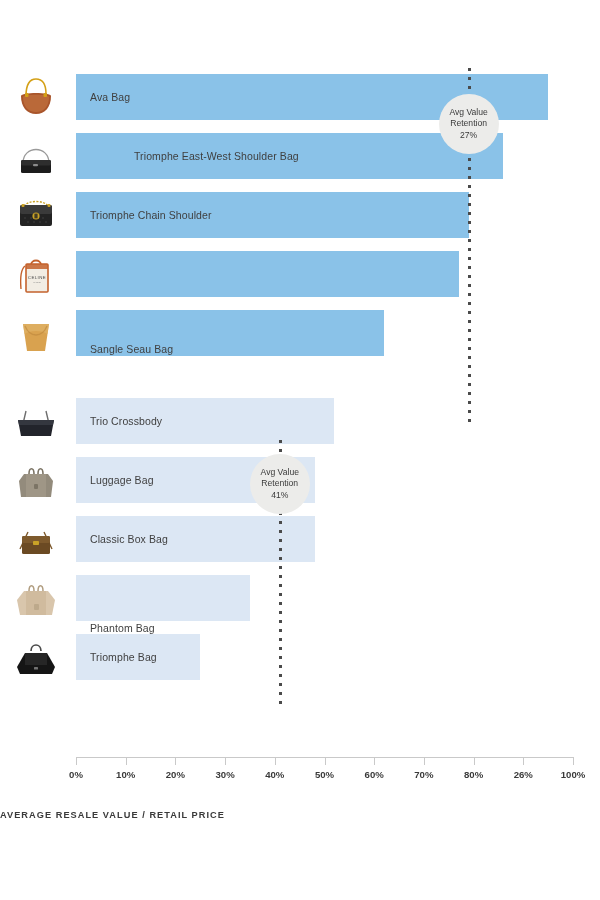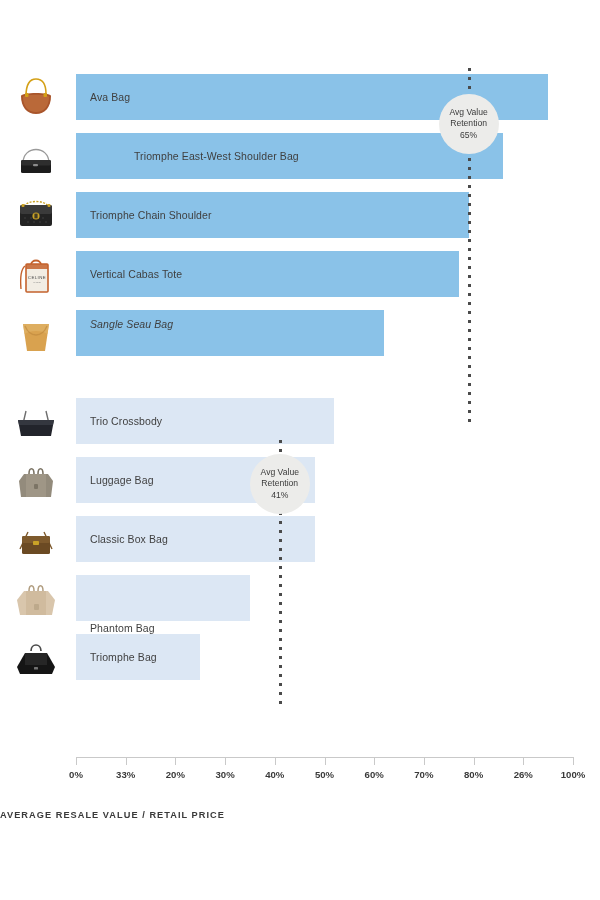--- a/index.html
+++ b/index.html
@@ -184,30 +184,29 @@
         <svg viewBox="0 0 48 46" width="48" height="46">
         <path d="M19 14 C19 8 29 8 29 14" fill="none" stroke="#C4622D" stroke-width="1.8"></path>
         <rect x="14" y="13" width="22" height="28" rx="1" fill="#F2EDE4" stroke="#C4622D" stroke-width="1.6"></rect>
         <path d="M14 13 h22 v5 h-22 z" fill="#C4622D" opacity=".85"></path>
         <path d="M13 15 C9 18 8 26 9 38" fill="none" stroke="#C4622D" stroke-width="1.4"></path>
         <text x="25" y="28" font-family="Liberation Sans, sans-serif" font-size="4.4" fill="#4a4a4a" text-anchor="middle" letter-spacing="0.4">CELINE</text>
         <text x="25" y="32" font-family="Liberation Sans, sans-serif" font-size="2.4" fill="#7a7a7a" text-anchor="middle">PARIS</text>
       </svg>
       </div>
       <div class="bar group-high" style="top: 251px; width: 382.69px;"></div>
-      <div class="bar-label" style="top: 251px;">Vertical Cabas Tote</div>
       <div class="bag-icon" style="top: 310px;">
         <svg viewBox="0 0 48 46" width="48" height="46">
         <path d="M11 14 L37 14 L33 41 L15 41 Z" fill="#D9A24F"></path>
         <path d="M11 14 L37 14 L35.5 24 C30 20 18 20 12.5 24 Z" fill="#E0B368" opacity=".7"></path>
         <path d="M13 16 C18 28 30 28 35 16" fill="none" stroke="#C08A3E" stroke-width="1.3" opacity=".7"></path>
       </svg>
       </div>
       <div class="bar group-high" style="top: 310px; width: 308.14px;"></div>
-      <div class="bar-label" style="top: 301px; font-style: italic;">Sangle Seau Bag</div>
+      <div class="bar-label" style="top: 326px;">Sangle Seau Bag</div>
       <div class="bag-icon" style="top: 398px;">
         <svg viewBox="0 0 48 46" width="48" height="46">
         <path d="M10 30 L14 13 M38 30 L34 13" fill="none" stroke="#6E6E6E" stroke-width="1.4"></path>
         <path d="M6 22 L42 22 L39 38 L9 38 Z" fill="#22242B"></path>
         <path d="M6 22 L42 22 L41 27 L7 27 Z" fill="#34373F"></path>
       </svg>
       </div>
       <div class="bar group-low" style="top: 398px; width: 258.44px;"></div>
       <div class="bar-label" style="top: 398px;">Trio Crossbody</div>
       <div class="bag-icon" style="top: 457px;">
@@ -248,36 +247,36 @@
         <rect x="22" y="33" width="4" height="2.5" rx="0.6" fill="#9a9a9a" opacity=".7"></rect>
       </svg>
       </div>
       <div class="bar group-low" style="top: 634px; width: 124.25px;"></div>
       <div class="bar-label" style="top: 634px;">Triomphe Bag</div>
       <div class="refline" style="left: 467.63px; top: 68px; height: 356px;"></div>
       <div class="refline" style="left: 278.77px; top: 440px; height: 270px;"></div>
       <div class="bubble" style="left: 438.63px; top: 94px;">
         <span>Avg Value</span>
         <span>Retention</span>
-        <span>65%</span>
+        <span>27%</span>
       </div>
       <div class="bubble" style="left: 249.77px; top: 454px;">
         <span>Avg Value</span>
         <span>Retention</span>
         <span>41%</span>
       </div>
     </div>
 
   <div class="axis">
     <div class="axis-line"></div>
     <div id="ticks">
         <div class="tick" style="left: 76px;"></div>
         <div class="tick-label" style="left: 76px;">0%</div>
         <div class="tick" style="left: 125.7px;"></div>
-        <div class="tick-label" style="left: 125.7px;">33%</div>
+        <div class="tick-label" style="left: 125.7px;">10%</div>
         <div class="tick" style="left: 175.4px;"></div>
         <div class="tick-label" style="left: 175.4px;">20%</div>
         <div class="tick" style="left: 225.1px;"></div>
         <div class="tick-label" style="left: 225.1px;">30%</div>
         <div class="tick" style="left: 274.8px;"></div>
         <div class="tick-label" style="left: 274.8px;">40%</div>
         <div class="tick" style="left: 324.5px;"></div>
         <div class="tick-label" style="left: 324.5px;">50%</div>
         <div class="tick" style="left: 374.2px;"></div>
         <div class="tick-label" style="left: 374.2px;">60%</div>

